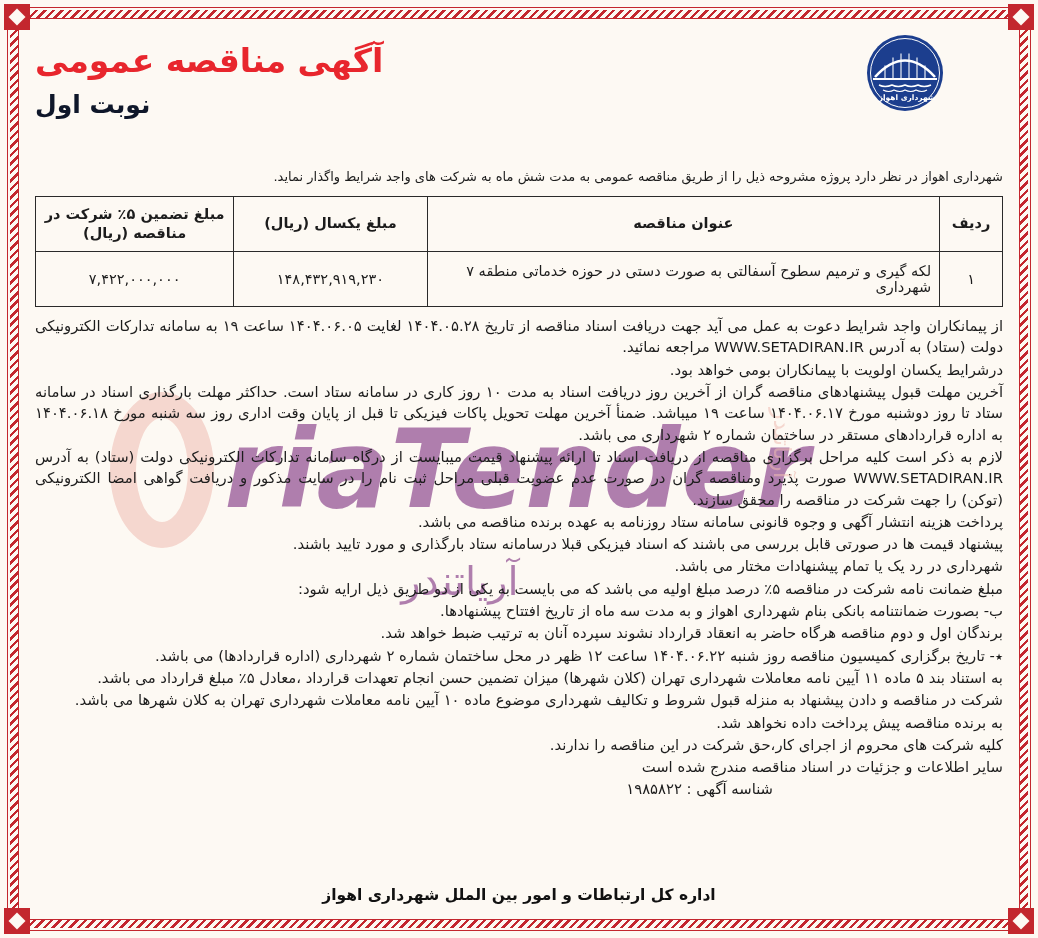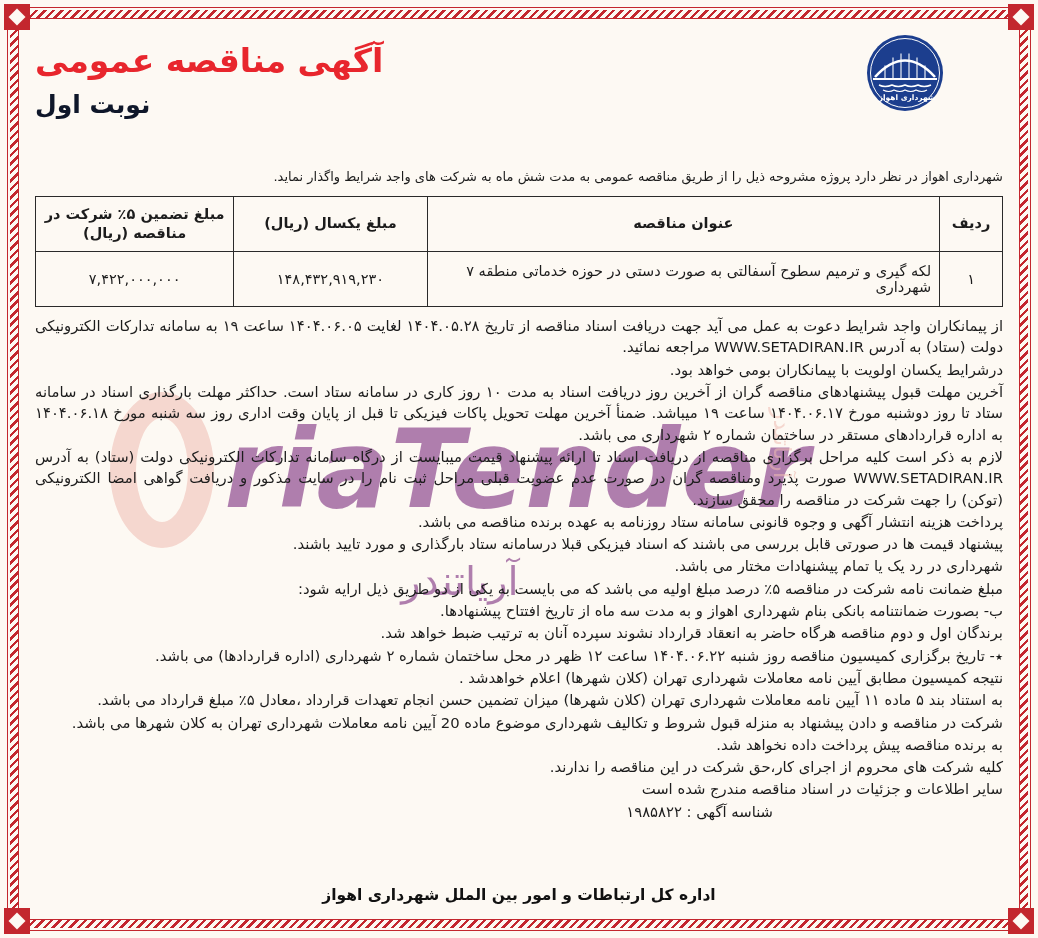--- a/index.html
+++ b/index.html
@@ -161,23 +161,22 @@
       <p class="bp">درشرایط یکسان اولویت با پیمانکاران بومی خواهد بود.</p>
       <p class="bp">آخرین مهلت قبول پیشنهادهای مناقصه گران از آخرین روز دریافت اسناد به مدت ۱۰ روز کاری در سامانه ستاد است. حداکثر مهلت بارگذاری اسناد در سامانه ستاد تا روز دوشنبه مورخ ۱۴۰۴.۰۶.۱۷ ساعت ۱۹ میباشد. ضمنأ آخرین مهلت تحویل پاکات فیزیکی تا قبل از پایان وقت اداری روز سه شنبه مورخ ۱۴۰۴.۰۶.۱۸ به اداره قراردادهای مستقر در ساختمان شماره ۲ شهرداری می باشد.</p>
       <p class="bp">لازم به ذکر است کلیه مراحل برگزاری مناقصه از دریافت اسناد تا ارائه پیشنهاد قیمت میبایست از درگاه سامانه تدارکات الکترونیکی دولت (ستاد) به آدرس WWW.SETADIRAN.IR صورت پذیرد ومناقصه گران در صورت عدم عضویت قبلی مراحل ثبت نام را در سایت مذکور و دریافت گواهی امضا الکترونیکی (توکن) را جهت شرکت در مناقصه را محقق سازند.</p>
       <p class="bp">پرداخت هزینه انتشار آگهی و وجوه قانونی سامانه ستاد روزنامه به عهده برنده مناقصه می باشد.</p>
       <p class="bp">پیشنهاد قیمت ها در صورتی قابل بررسی می باشند که اسناد فیزیکی قبلا درسامانه ستاد بارگذاری و مورد تایید باشند.</p>
       <p class="bp">شهرداری در رد یک یا تمام پیشنهادات مختار می باشد.</p>
       <p class="bp">مبلغ ضمانت نامه شرکت در مناقصه ۵٪ درصد مبلغ اولیه می باشد که می بایست به یکی از دو طریق ذیل ارایه شود:</p>
       <p class="bp">ب- بصورت ضمانتنامه بانکی بنام شهرداری اهواز و به مدت سه ماه از تاریخ افتتاح پیشنهادها.</p>
       <p class="bp">برندگان اول و دوم مناقصه هرگاه حاضر به انعقاد قرارداد نشوند سپرده آنان به ترتیب ضبط خواهد شد.</p>
       <p class="bp">٭- تاریخ برگزاری کمیسیون مناقصه روز شنبه ۱۴۰۴.۰۶.۲۲ ساعت ۱۲ ظهر در محل ساختمان شماره ۲ شهرداری (اداره قراردادها) می باشد.</p>
-      <p class="bp">نتیجه کمیسیون مطابق آیین نامه معاملات شهرداری تهران (کلان شهرها) اعلام خواهدشد .</p>
       <p class="bp">به استناد بند ۵ ماده ۱۱ آیین نامه معاملات شهرداری تهران (کلان شهرها) میزان تضمین حسن انجام تعهدات قرارداد ،معادل ۵٪ مبلغ قرارداد می باشد.</p>
-      <p class="bp">شرکت در مناقصه و دادن پیشنهاد به منزله قبول شروط و تکالیف شهرداری موضوع ماده 20 آیین نامه معاملات شهرداری تهران به کلان شهرها می باشد.</p>
+      <p class="bp">شرکت در مناقصه و دادن پیشنهاد به منزله قبول شروط و تکالیف شهرداری موضوع ماده ۱۰ آیین نامه معاملات شهرداری تهران به کلان شهرها می باشد.</p>
       <p class="bp">به برنده مناقصه پیش پرداخت داده نخواهد شد.</p>
       <p class="bp">کلیه شرکت های محروم از اجرای کار،حق شرکت در این مناقصه را ندارند.</p>
       <p class="bp">سایر اطلاعات و جزئیات در اسناد مناقصه مندرج شده است</p>
     </div>
 
   <div class="ad-id">شناسه آگهی : ۱۹۸۵۸۲۲</div>
 
   <div class="footer">اداره کل ارتباطات و امور بین الملل شهرداری اهواز</div>
 </div>
 

